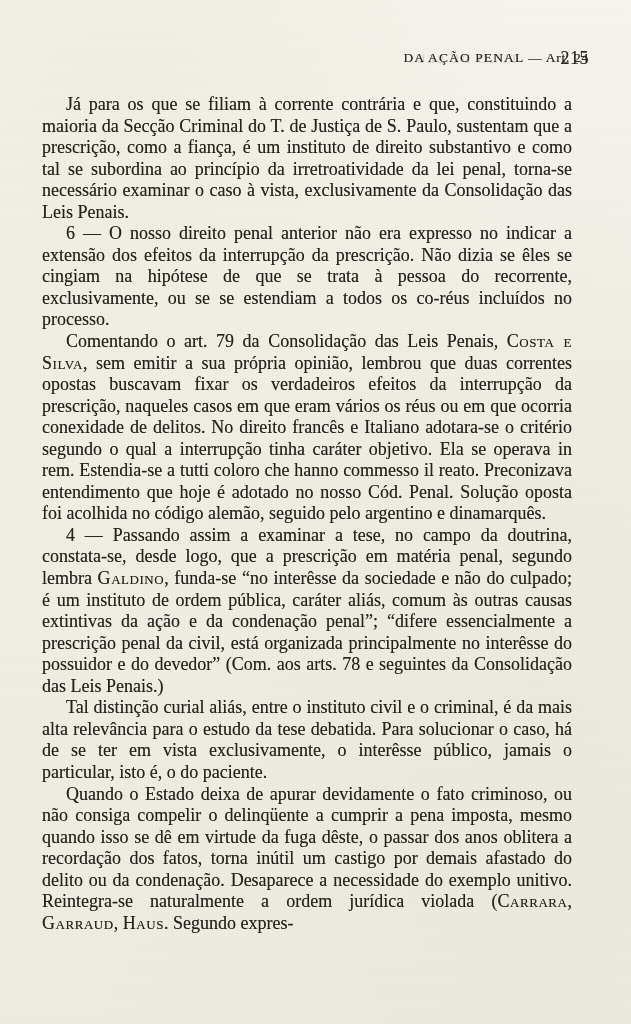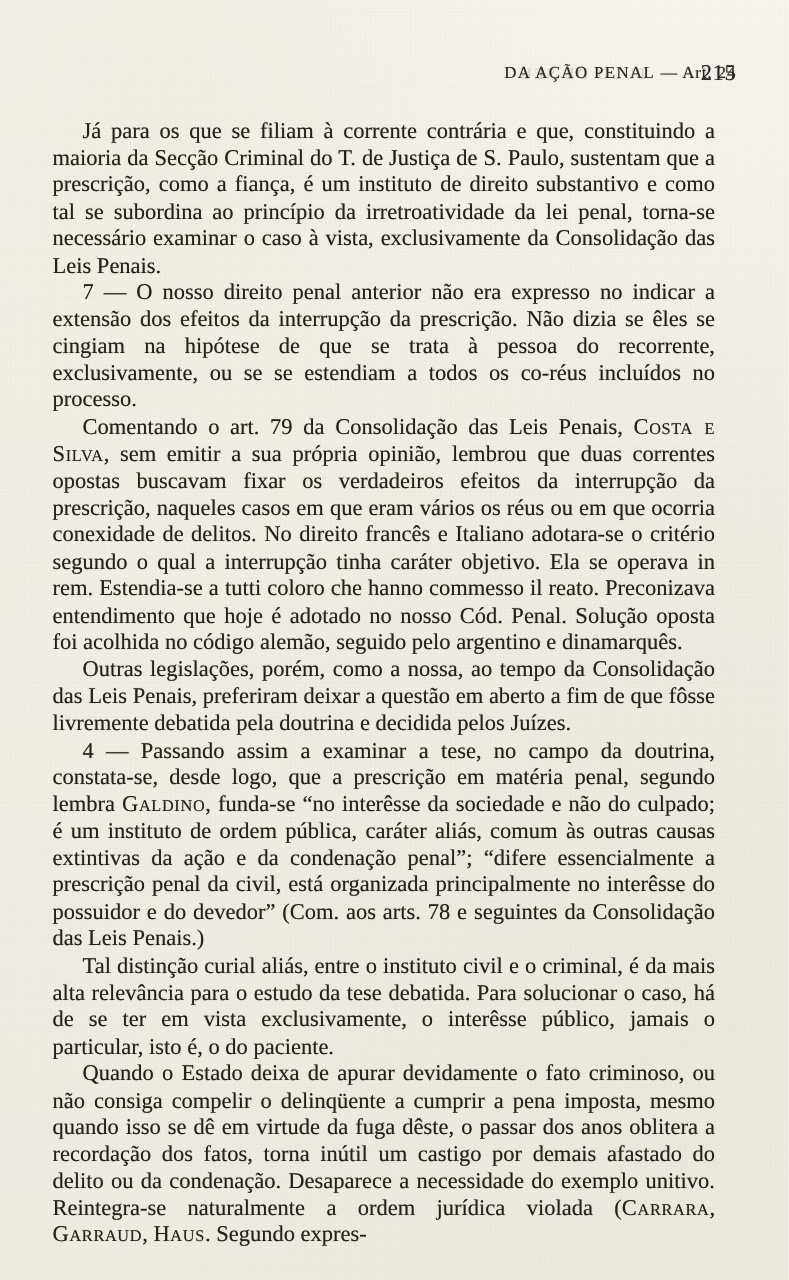--- a/index.html
+++ b/index.html
@@ -119,21 +119,20 @@
 
   <div class="header">
     <div class="running-head">
       <span class="sc">DA AÇÃO PENAL</span><span> — Art. 24</span>
     </div>
     <div class="folio">215</div>
   </div>
 
   <div class="body-text" id="body-text">
       <p><span>Já para os que se filiam à corrente contrária e que, constituindo a maioria da Secção Criminal do T. de Justiça de S. Paulo, sustentam que a prescrição, como a fiança, é um instituto de direito substantivo e como tal se subordina ao princípio da irretroatividade da lei penal, torna-se necessário examinar o caso à vista, exclusivamente da Consolidação das Leis Penais.</span></p>
-      <p><span>7 — O nosso direito penal anterior não era expresso no indicar a extensão dos efeitos da interrupção da prescrição. Não dizia se êles se cingiam na hipótese de que se trata à pessoa do recorrente, exclusivamente, ou se se estendiam a todos os co-réus incluídos no processo.</span></p>
+      <p><span>6 — O nosso direito penal anterior não era expresso no indicar a extensão dos efeitos da interrupção da prescrição. Não dizia se êles se cingiam na hipótese de que se trata à pessoa do recorrente, exclusivamente, ou se se estendiam a todos os co-réus incluídos no processo.</span></p>
       <p><span>Comentando o art. 79 da Consolidação das Leis Penais, </span><span class="sc">Costa e Silva</span><span>, sem emitir a sua própria opinião, lembrou que duas correntes opostas buscavam fixar os verdadeiros efeitos da interrupção da prescrição, naqueles casos em que eram vários os réus ou em que ocorria conexidade de delitos. No direito francês e Italiano adotara-se o critério segundo o qual a interrupção tinha caráter objetivo. Ela se operava </span><span class="it">in rem</span><span>. Estendia-se a </span><span class="it">tutti coloro che hanno commesso il reato</span><span>. Preconizava entendimento que hoje é adotado no nosso Cód. Penal. Solução oposta foi acolhida no código alemão, seguido pelo argentino e dinamarquês.</span></p>
-      <p><span>Outras legislações, porém, como a nossa, ao tempo da Consolidação das Leis Penais, preferiram deixar a questão em aberto a fim de que fôsse livremente debatida pela doutrina e decidida pelos Juízes.</span></p>
       <p><span>4 — Passando assim a examinar a tese, no campo da doutrina, constata-se, desde logo, que a prescrição em matéria penal, segundo lembra </span><span class="sc">Galdino</span><span>, funda-se “no interêsse da sociedade e não do culpado; é um instituto de ordem pública, caráter aliás, comum às outras causas extintivas </span><span class="it">da ação e da condenação penal</span><span>”; “difere essencialmente a prescrição penal da civil, está organizada principalmente no interêsse do possuidor e do devedor” (Com. aos arts. 78 e seguintes da Consolidação das Leis Penais.)</span></p>
       <p><span>Tal distinção curial aliás, entre o instituto civil e o criminal, é da mais alta relevância para o estudo da tese debatida. Para solucionar o caso, há de se ter em vista exclusivamente, o interêsse público, jamais o particular, isto é, o do paciente.</span></p>
       <p><span>Quando o Estado deixa de apurar devidamente o fato criminoso, ou não consiga compelir o delinqüente a cumprir a pena imposta, mesmo quando isso se dê em virtude da fuga dêste, o passar dos anos oblitera a recordação dos fatos, torna inútil um castigo por demais afastado do delito ou da condenação. Desaparece a necessidade do exemplo unitivo. Reintegra-se naturalmente a ordem jurídica violada (</span><span class="sc">Carrara</span><span>, </span><span class="sc">Garraud</span><span>, </span><span class="sc">Haus</span><span>. Segundo expres-</span></p>
     </div>
 
 </div>
 
 </body></html>

